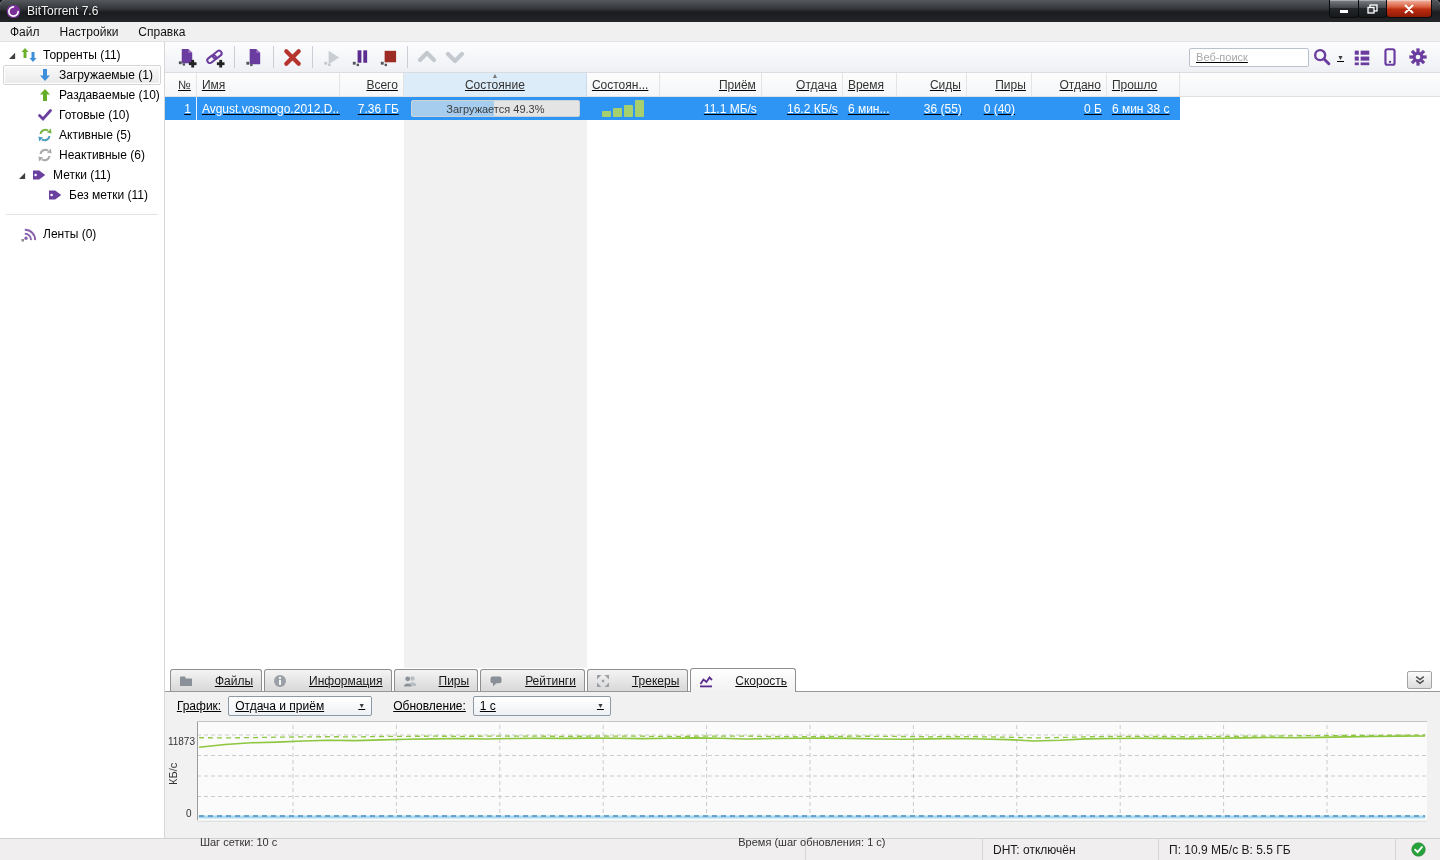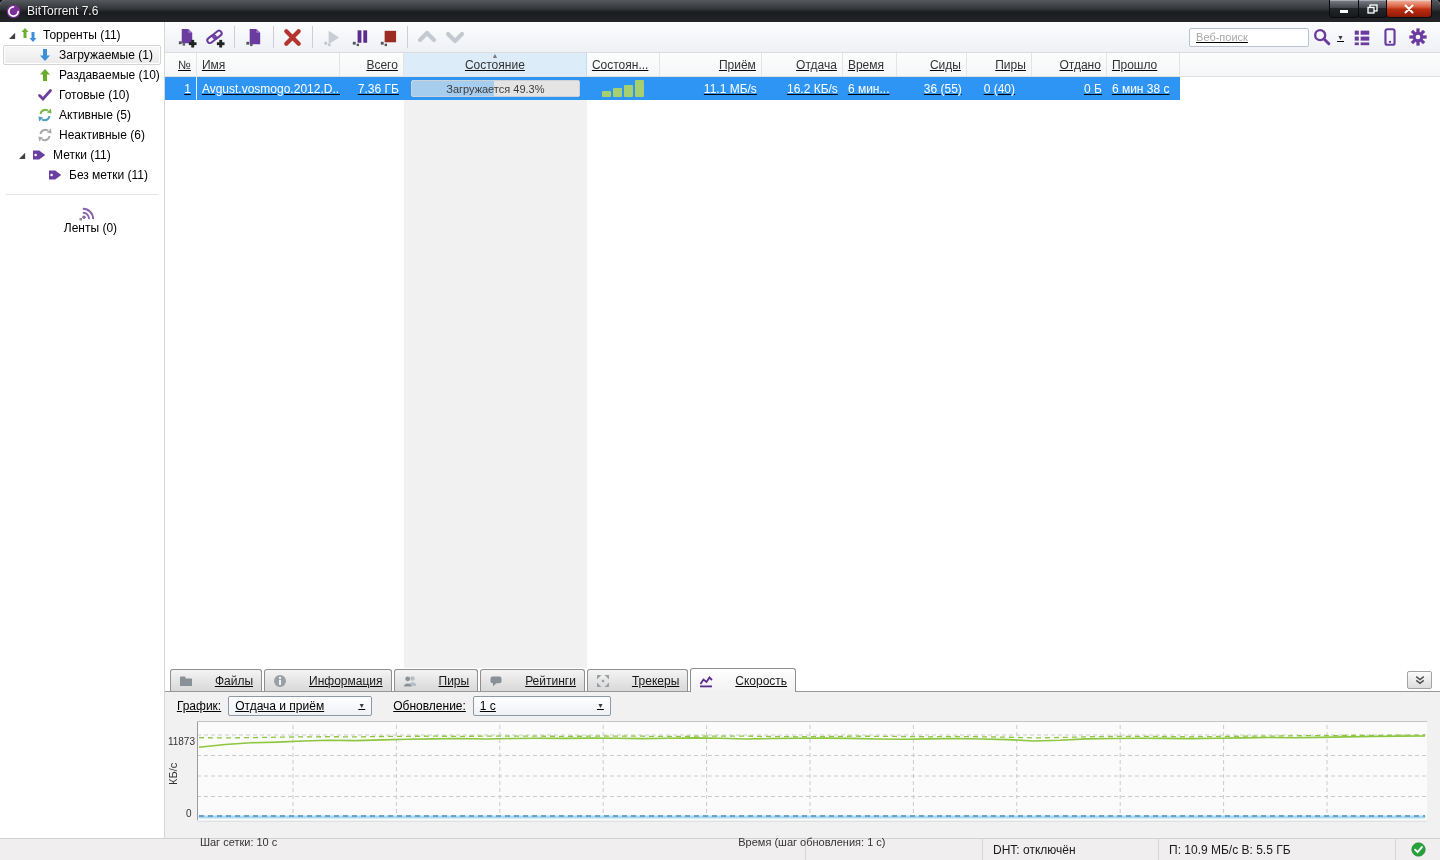--- a/index.html
+++ b/index.html
@@ -145,20 +145,25 @@
         </svg>
       </div>
       <div class="win-btn close">
         <svg width="10" height="10" viewBox="0 0 10 10">
           <path d="M1.5 1.5 L8.5 8.5 M8.5 1.5 L1.5 8.5" stroke="#fff" stroke-width="2" stroke-linecap="round"></path>
         </svg>
       </div>
     </div>
   </div>
 
+  <div class="menubar">
+    <div class="menu-item">Файл</div>
+    <div class="menu-item">Настройки</div>
+    <div class="menu-item">Справка</div>
+  </div>
 
   <div class="main">
 
     <div class="sidebar">
       <div class="tree-item">
         <span class="twisty">◢</span>
         <svg class="tree-ico" viewBox="0 0 16 16">
           <polygon points="4,1 7.5,5 5.5,5 5.5,11 2.5,11 2.5,5 0.5,5" fill="#6ab02b"></polygon>
           <polygon points="12,15 8.5,11 10.5,11 10.5,5 13.5,5 13.5,11 15.5,11" fill="#3c8fd8"></polygon>
         </svg>
@@ -209,21 +214,21 @@
         <span>Метки (11)</span>
       </div>
       <div class="tree-item level2">
         <svg class="tree-ico" viewBox="0 0 16 16">
           <path d="M2 3.5 h6.2 l6 4.5 -6 4.5 H2 Z" fill="#6b3fa0"></path>
           <circle cx="4.6" cy="8" r="1.3" fill="#fff"></circle>
         </svg>
         <span>Без метки (11)</span>
       </div>
       <div class="sidebar-sep"></div>
-      <div class="tree-item" style="padding-left:17px;flex-direction:column;">
+      <div class="tree-item" style="padding-left:17px;">
         <svg class="tree-ico" viewBox="0 0 16 16">
           <rect x="0.5" y="13" width="2.5" height="2.5" fill="#8b8b8b"></rect>
           <circle cx="5" cy="12.2" r="1.7" fill="#8a63ad"></circle>
           <path d="M3.8 7.8 a6 6 0 0 1 6.3 6.3" stroke="#8a63ad" stroke-width="1.9" fill="none"></path>
           <path d="M3.8 3.8 a10 10 0 0 1 10.3 10.3" stroke="#8a63ad" stroke-width="1.9" fill="none"></path>
         </svg>
         <span>Ленты (0)</span>
       </div>
     </div>
 

